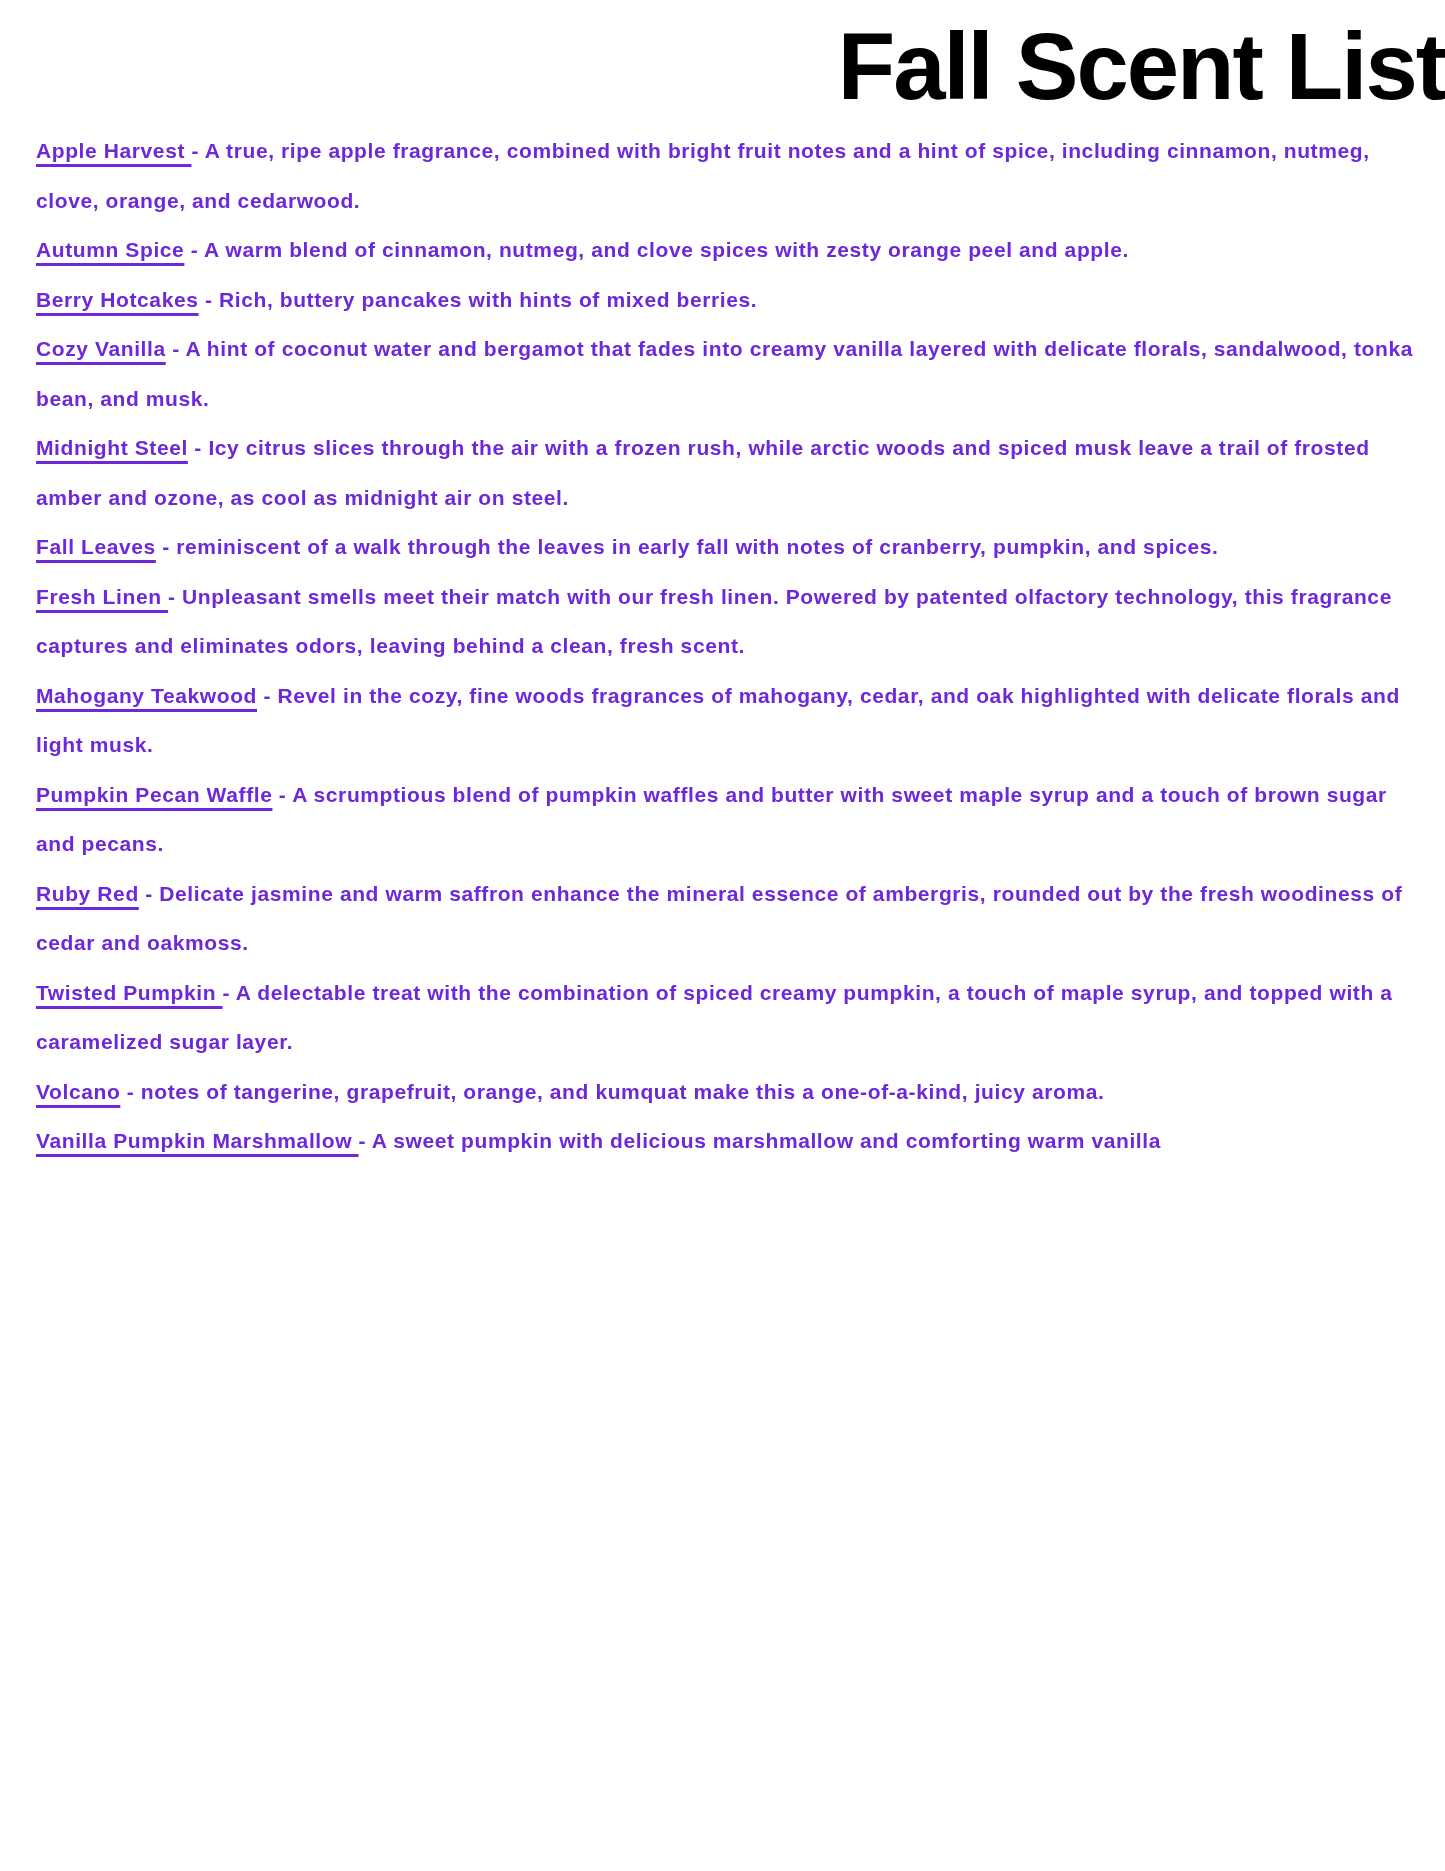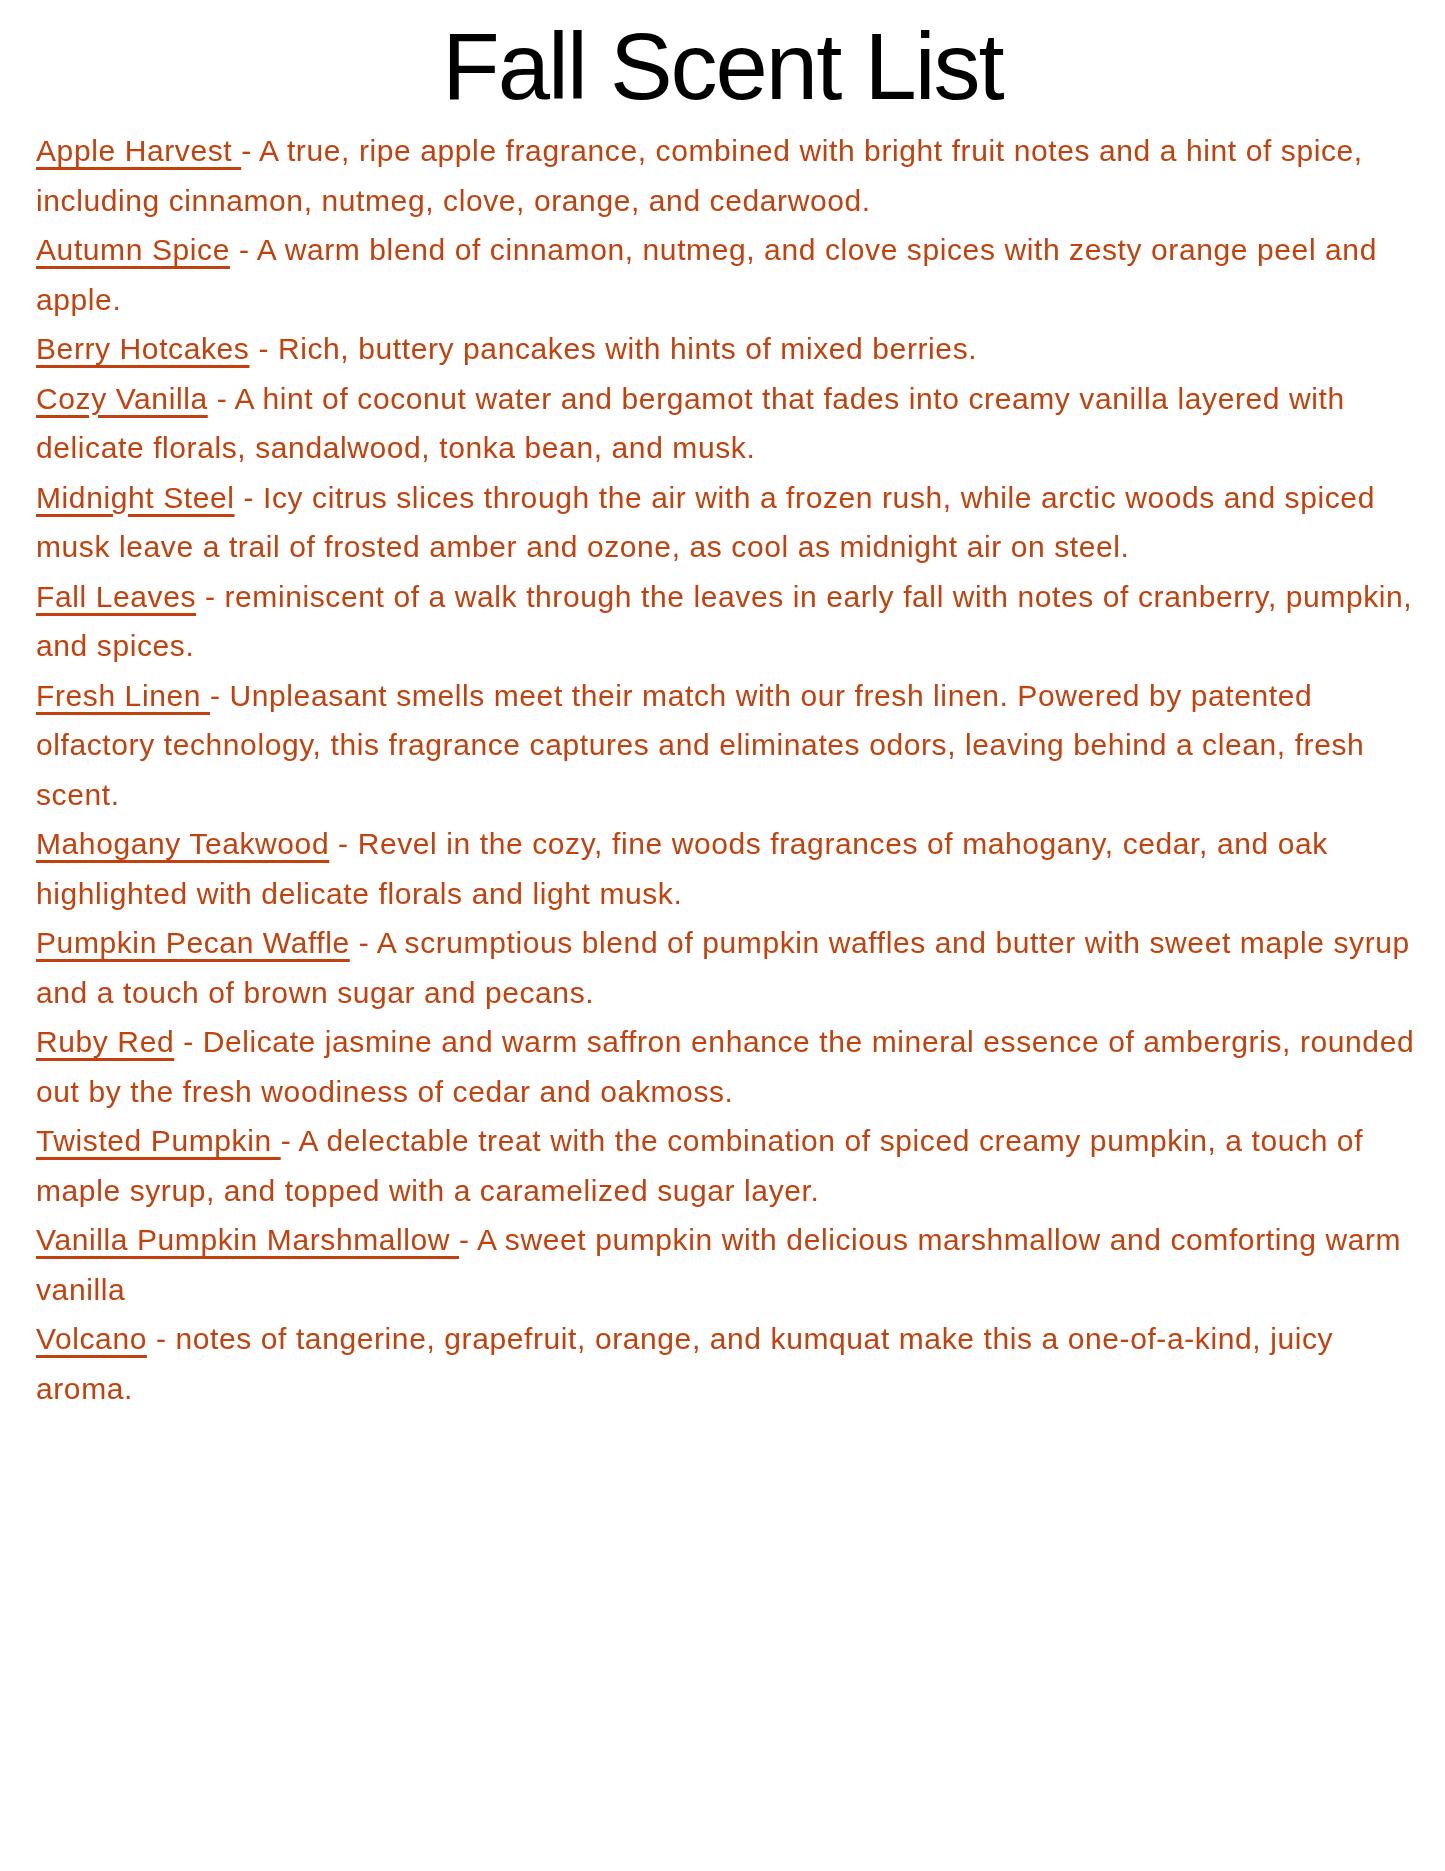--- a/index.html
+++ b/index.html
@@ -9,33 +9,34 @@
   body {
     width: 1445px;
     height: 1871px;
     background: #ffffff;
     color: #000000;
     font-family: "Liberation Sans", sans-serif;
     overflow: hidden;
   }
   .page-title {
     margin: 20px 0 6px 0;
-    text-align: center;
+    text-align: right;
     font-size: 94px;
     line-height: 1.0;
-    font-weight: normal;
+    font-weight: bold;
     letter-spacing: -2px;
     color: #000000;
   }
   .scent-list {
     margin: 12px 30px 0 36px;
-    font-size: 30px;
+    font-size: 21px;
     line-height: 49.5px;
     letter-spacing: 0.6px;
-    color: #c2410c;
+    color: #6d28d9;
+    font-weight: bold;
   }
   .scent-entry {
     margin: 0;
   }
   .scent-name {
     text-decoration: underline;
     text-decoration-thickness: 3px;
     text-underline-offset: 6px;
   }
 </style>
@@ -64,16 +65,16 @@
 
     <div class="scent-entry"><span class="scent-name">Mahogany Teakwood</span><span class="scent-sep"> - </span><span class="scent-desc">Revel in the cozy, fine woods fragrances of mahogany, cedar, and oak highlighted with delicate florals and light musk.</span></div>
 
 
     <div class="scent-entry"><span class="scent-name">Pumpkin Pecan Waffle</span><span class="scent-sep"> - </span><span class="scent-desc">A scrumptious blend of pumpkin waffles and butter with sweet maple syrup and a touch of brown sugar and pecans.</span></div>
 
     <div class="scent-entry"><span class="scent-name">Ruby Red</span><span class="scent-sep"> - </span><span class="scent-desc">Delicate jasmine and warm saffron enhance the mineral essence of ambergris, rounded out by the fresh woodiness of cedar and oakmoss.</span></div>
 
     <div class="scent-entry"><span class="scent-name">Twisted Pumpkin </span><span class="scent-sep">- </span><span class="scent-desc">A delectable treat with the combination of spiced creamy pumpkin, a touch of maple syrup, and topped with a caramelized sugar layer.</span></div>
 
+    <div class="scent-entry"><span class="scent-name">Volcano</span><span class="scent-sep"> - </span><span class="scent-desc">notes of tangerine, grapefruit, orange, and kumquat make this a one-of-a-kind, juicy aroma.</span></div>
+
     <div class="scent-entry"><span class="scent-name">Vanilla Pumpkin Marshmallow </span><span class="scent-sep">- </span><span class="scent-desc">A sweet pumpkin with delicious marshmallow and comforting warm vanilla</span></div>
-
-    <div class="scent-entry"><span class="scent-name">Volcano</span><span class="scent-sep"> - </span><span class="scent-desc">notes of tangerine, grapefruit, orange, and kumquat make this a one-of-a-kind, juicy aroma.</span></div>
   </div>
 
 </body></html>

